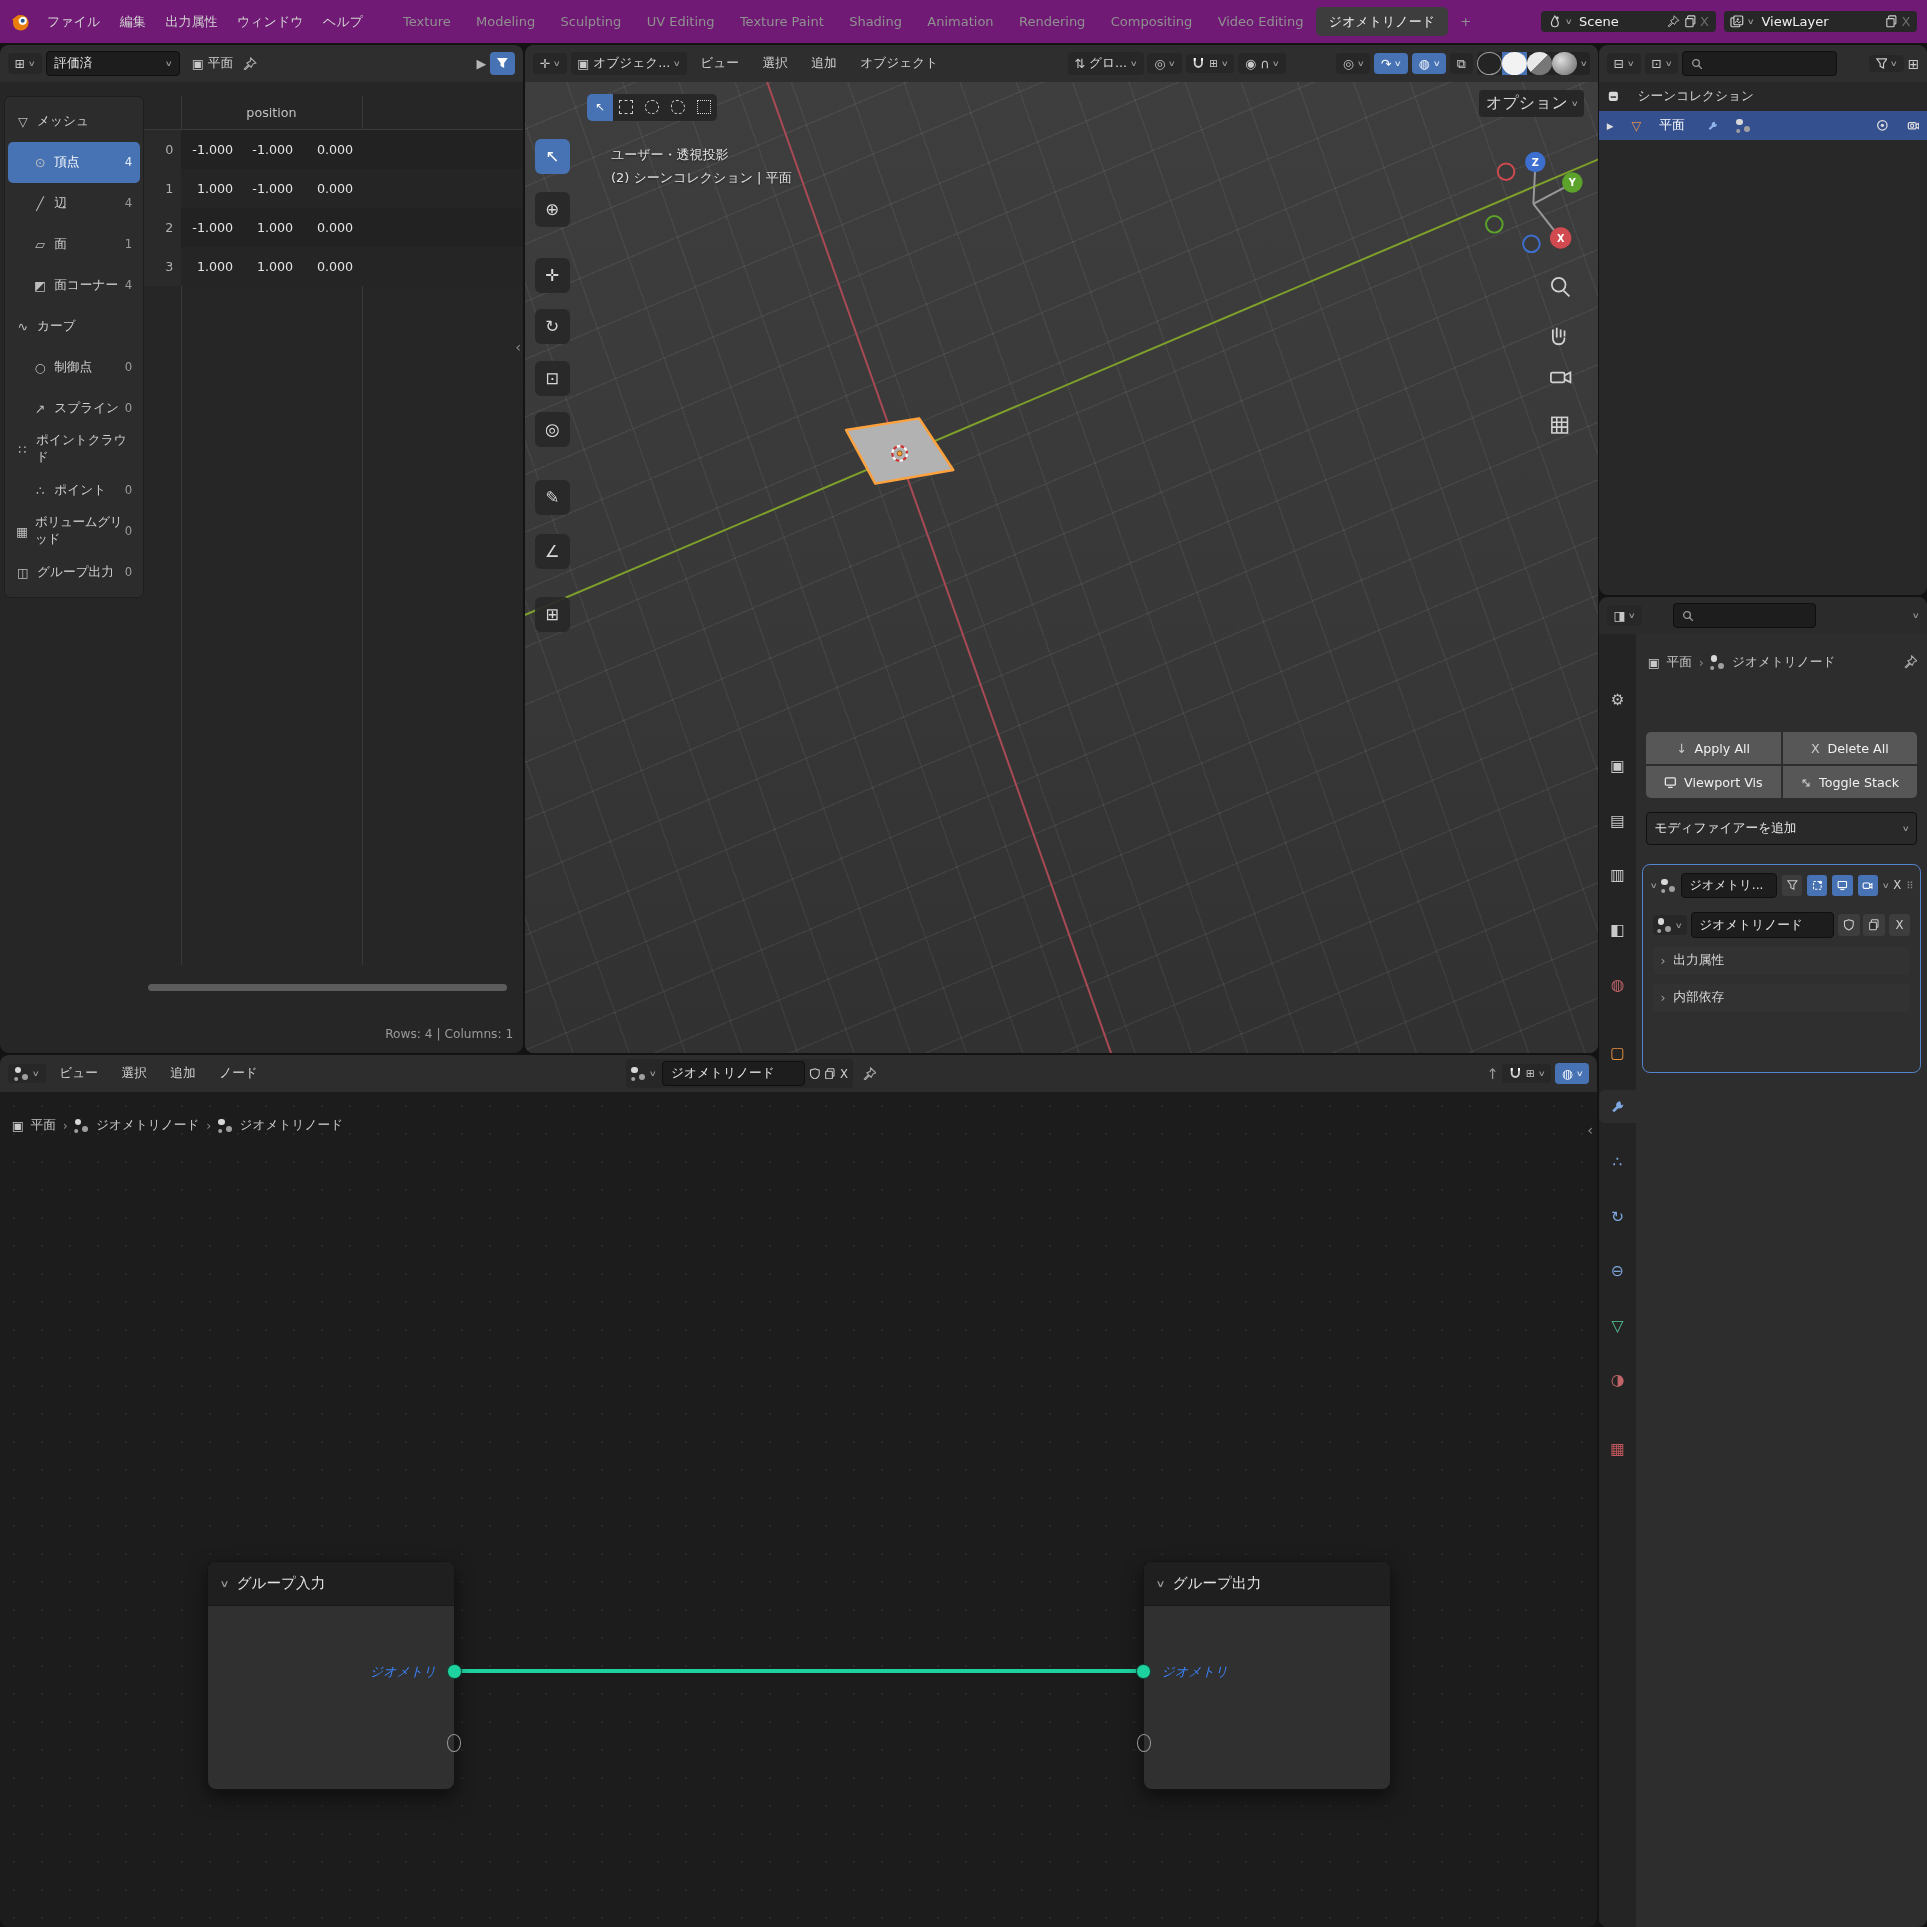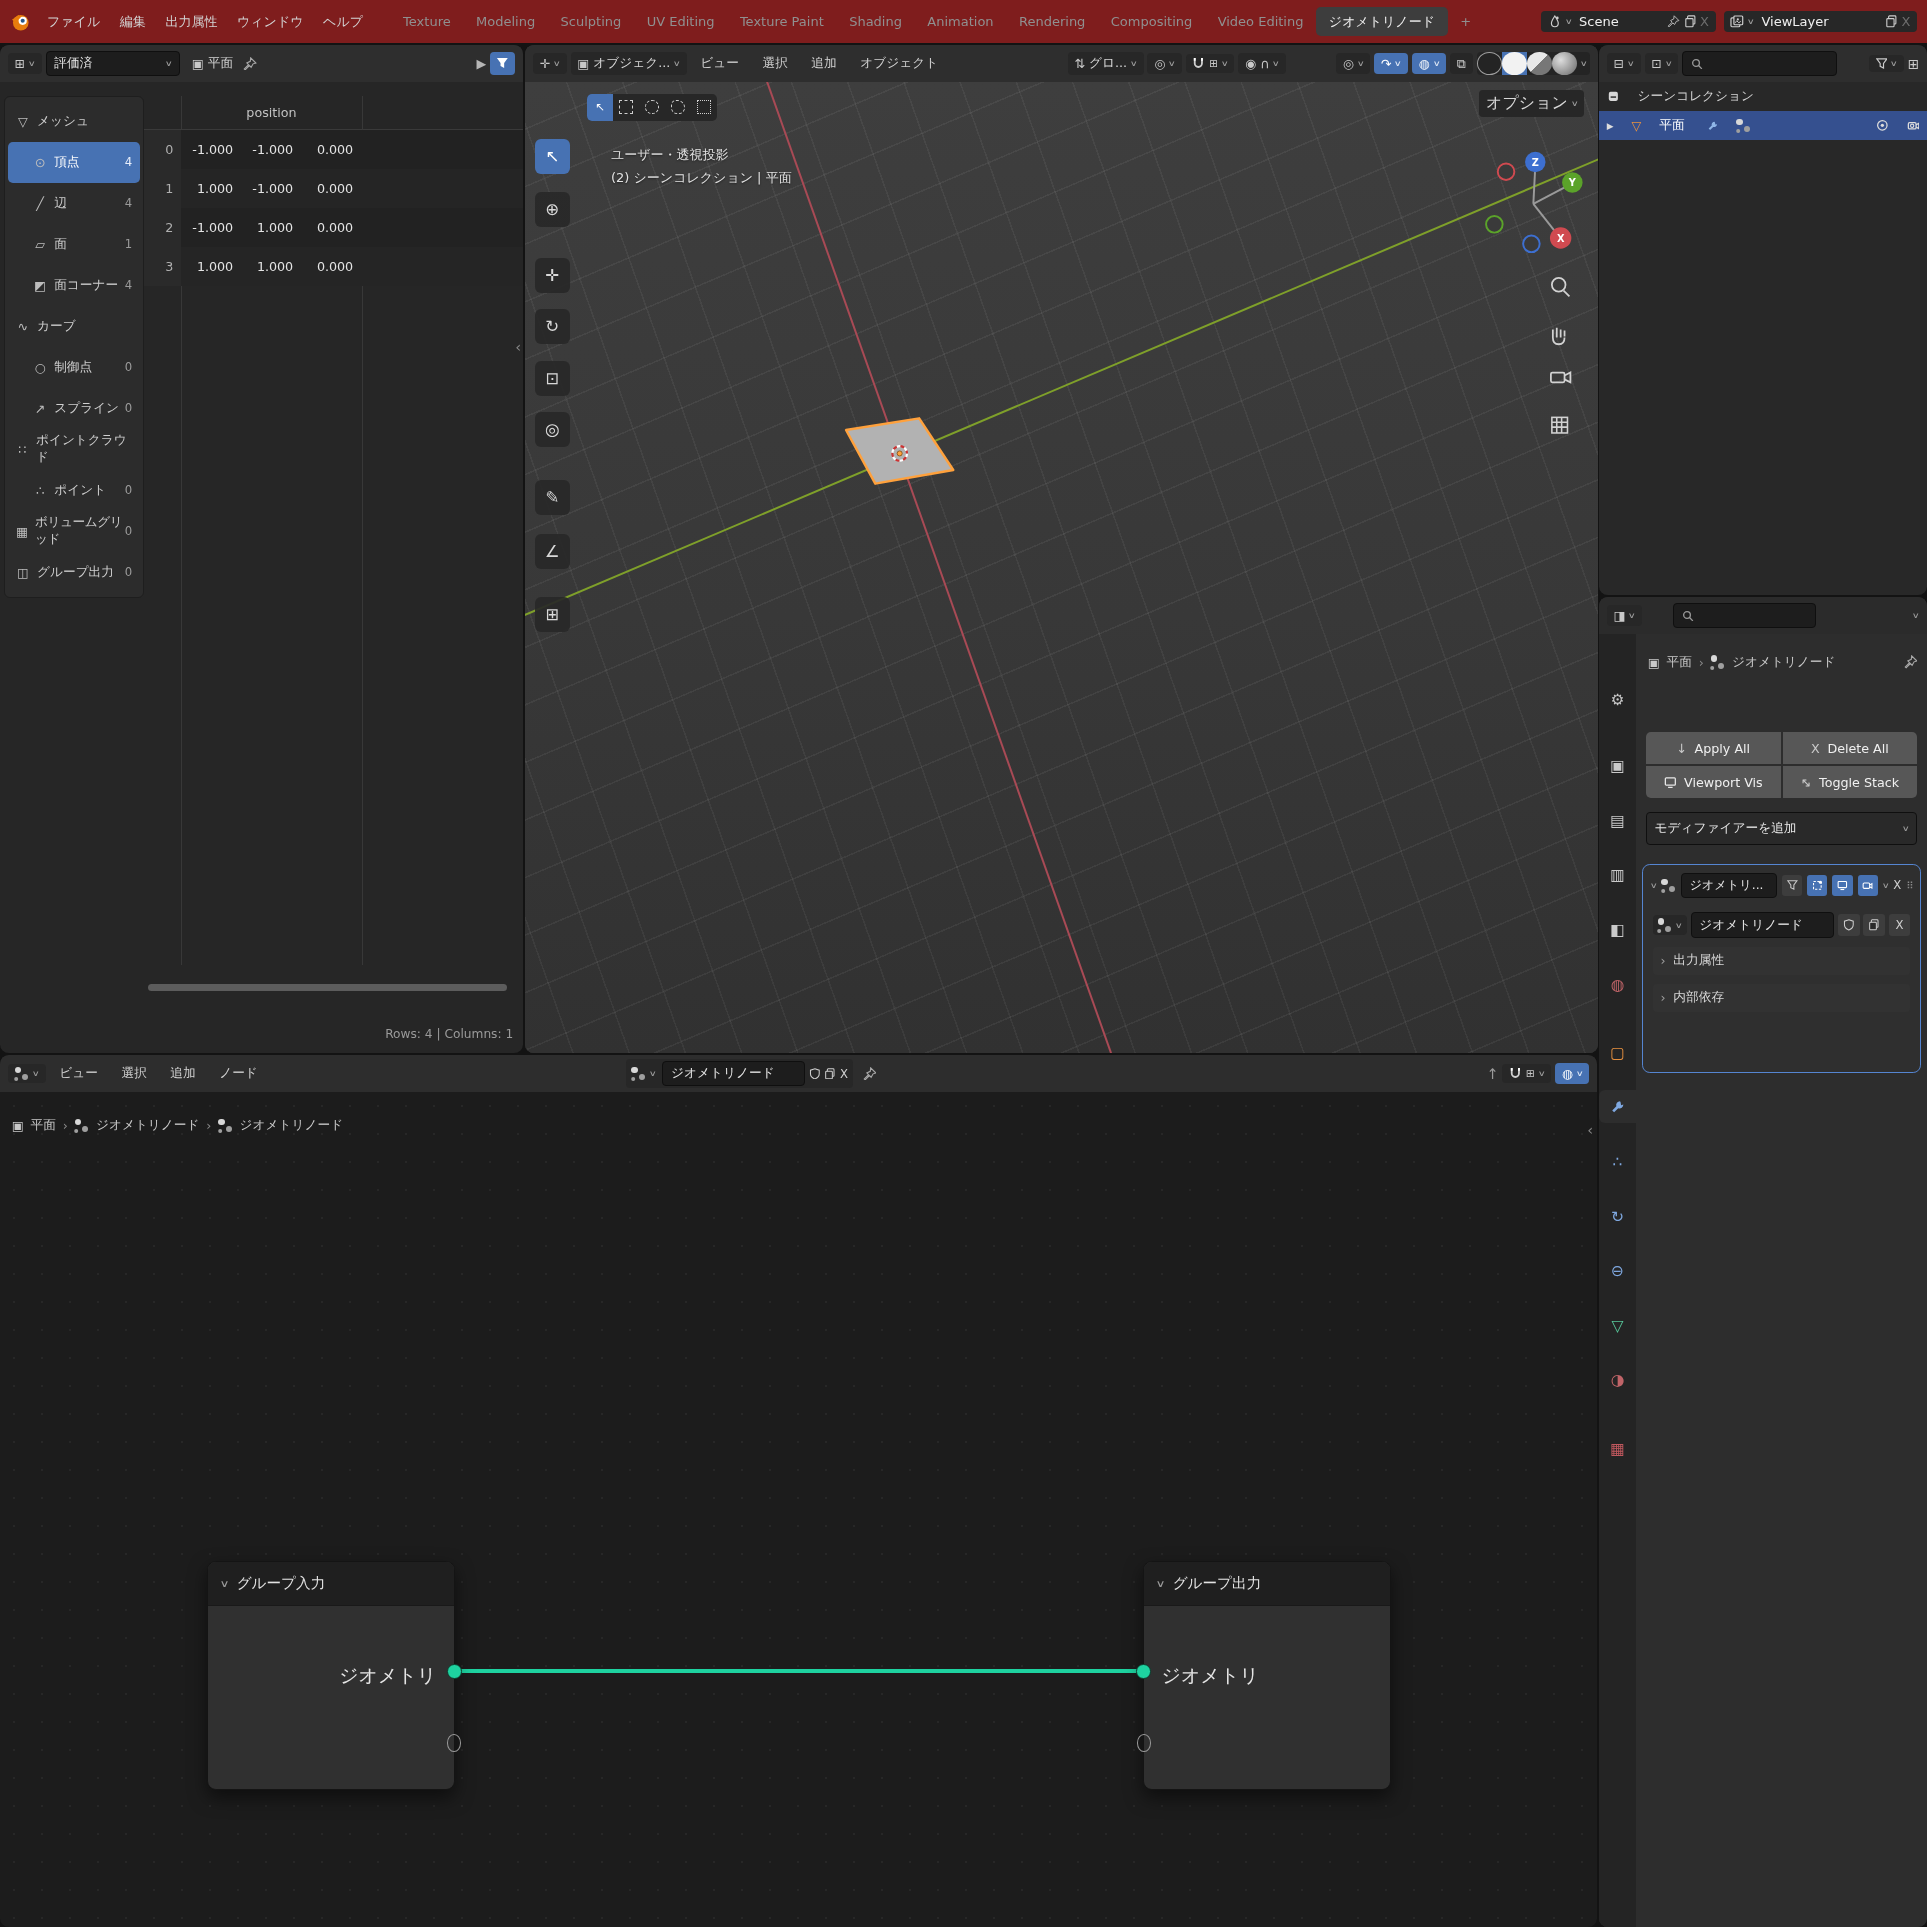--- a/index.html
+++ b/index.html
@@ -8,21 +8,21 @@
   .abs{position:absolute;}
   .panel{position:absolute;border-radius:8.8px;overflow:hidden;}
   .hdr{height:37px;background:#2e2e2e;display:flex;align-items:center;gap:3.9px;padding:0 7.8px;font-size:12.7px;color:#d4d4d4;}
   .menu{padding:2.9px 9.8px;border-radius:3.9px;color:#d2d2d2;white-space:nowrap;}
   .grp{display:inline-flex;align-items:center;gap:3.9px;background:#272727;border-radius:3.9px;padding:2.9px 6.8px;color:#d8d8d8;}
   .chev{font-size:7.8px;color:#9a9a9a;transform:scaleX(1.4);}
   .field{background:#1d1d1d;border:1px solid #0f0f0f;border-radius:3.9px;color:#e6e6e6;display:flex;align-items:center;padding:2.9px 7.8px;}
   .icon{display:inline-flex;align-items:center;justify-content:center;color:#c9c9c9;}
   svg{display:block}
   
-  #topbar{left:0;top:0;width:1927px;height:43px;background:#7f1d1d;display:flex;align-items:center;padding:0 9.8px;box-sizing:border-box;font-size:13px;}
+  #topbar{left:0;top:0;width:1927px;height:43px;background:#701a75;display:flex;align-items:center;padding:0 9.8px;box-sizing:border-box;font-size:13px;}
   .wtab{color:#909090;padding:5.9px 12.7px;border-radius:4.9px;white-space:nowrap;}
   .wtab.active{background:#3d3d3d;color:#f0f0f0;}
   
   #spreadsheet{left:0;top:45px;width:523px;height:1008px;background:#262626;}
   .sslist{position:absolute;left:3.9px;top:51px;width:138px;background:#2c2c2c;border:1px solid #1e1e1e;border-radius:5.9px;padding:3.9px 0;}
   .ssitem{height:41px;display:flex;align-items:center;gap:6.8px;padding:0 7.8px;font-size:12.7px;color:#cfcfcf;position:relative;border-radius:4.9px;margin:0 2.9px;}
   .ssitem .cnt{position:absolute;right:7.8px;color:#9b9b9b;font-size:11.7px;}
   .ssitem.child{padding-left:25px;}
   .ssitem.sel{background:#4772b3;color:#fff;}
   .ssitem.sel .cnt{color:#e8eefb;}
@@ -68,21 +68,21 @@
   #pcontent{position:absolute;left:37px;right:0;top:37px;bottom:0;font-size:12.7px;}
   .btn2{background:#575757;display:flex;align-items:center;justify-content:center;gap:7.8px;color:#f0f0f0;font-size:12.7px;}
   .collapse{display:flex;align-items:center;gap:7.8px;height:28px;padding:0 7.8px;color:#d8d8d8;background:#323232;border-radius:3.9px;margin:8.8px 9.8px 0 9.8px;font-size:12.7px;}
   
   #nodeeditor{left:0;top:1055px;width:1597px;height:872px;background:#1c1c1c;}
   #necanvas{position:absolute;inset:37px 0 0 0;background-image:radial-gradient(circle,#272727 1.2px,transparent 1.4px);background-size:28px 28px;}
   .node{position:absolute;width:246px;height:227px;background:#303030;border:1px solid #141414;border-radius:8.8px;box-shadow:0 7.8px 17.6px rgba(0,0,0,.5);}
   .nhead{height:43px;background:#1f1f1f;border-radius:7.8px 7.8px 0 0;border-bottom:1px solid #191919;display:flex;align-items:center;gap:8.8px;padding:0 12.7px;color:#e3e3e3;font-size:14.6px;}
   .sock{position:absolute;width:14.6px;height:14.6px;border-radius:50%;background:#1ed2a0;border:1.5px solid #0e3b2d;box-sizing:border-box;}
   .vsock{position:absolute;width:13.7px;height:17.6px;border-radius:50%;border:1.6px solid #9a9a9a;box-sizing:border-box;}
-  .socklabel{position:absolute;color:#e5e5e5;font-size:19px;top:101px;}
+  .socklabel{position:absolute;color:#3b82f6;font-size:13px;top:101px;font-style:italic;}
   #wire{position:absolute;left:453px;top:577px;width:690px;height:3.9px;background:#1ed2a0;border-radius:2px;}
   .crumb{display:flex;align-items:center;gap:6.8px;font-size:12.7px;color:#c9c9c9;}
   .geoicon{position:relative;width:14.6px;height:13.7px;display:inline-block;}
   .geoicon::before{content:"";position:absolute;left:0;top:0;width:6.8px;height:6.8px;border-radius:50%;background:#d8d8d8;}
   .geoicon::after{content:"";position:absolute;right:1px;bottom:0;width:5.9px;height:5.9px;border-radius:50%;background:#9f9f9f;box-shadow:-8.8px 2px 0 -1px #9f9f9f;}
 </style>
 </head>
 <body>
 
 <div id="topbar">

